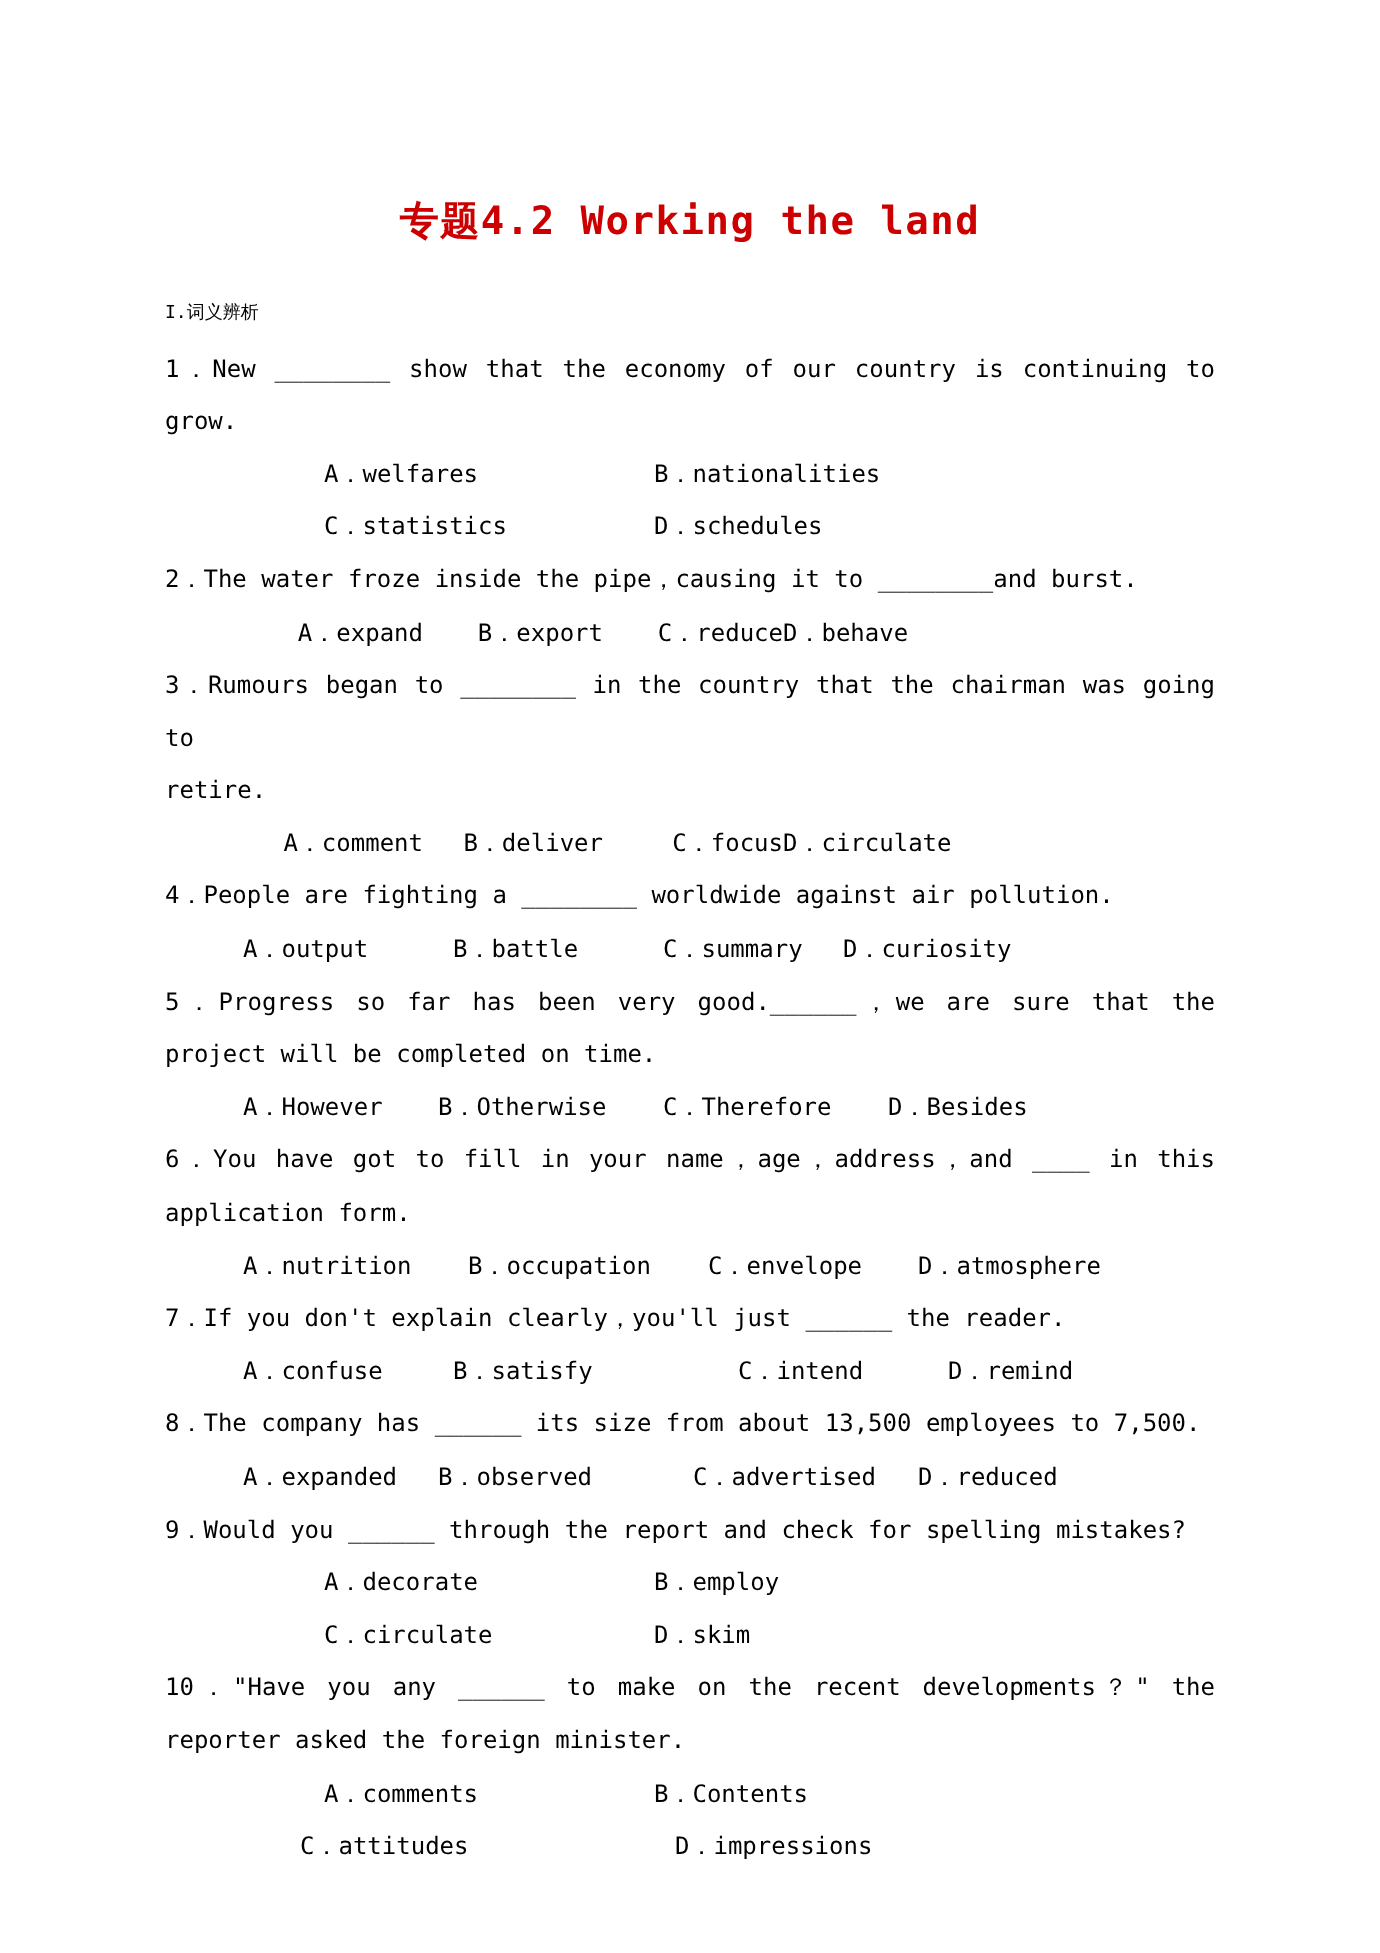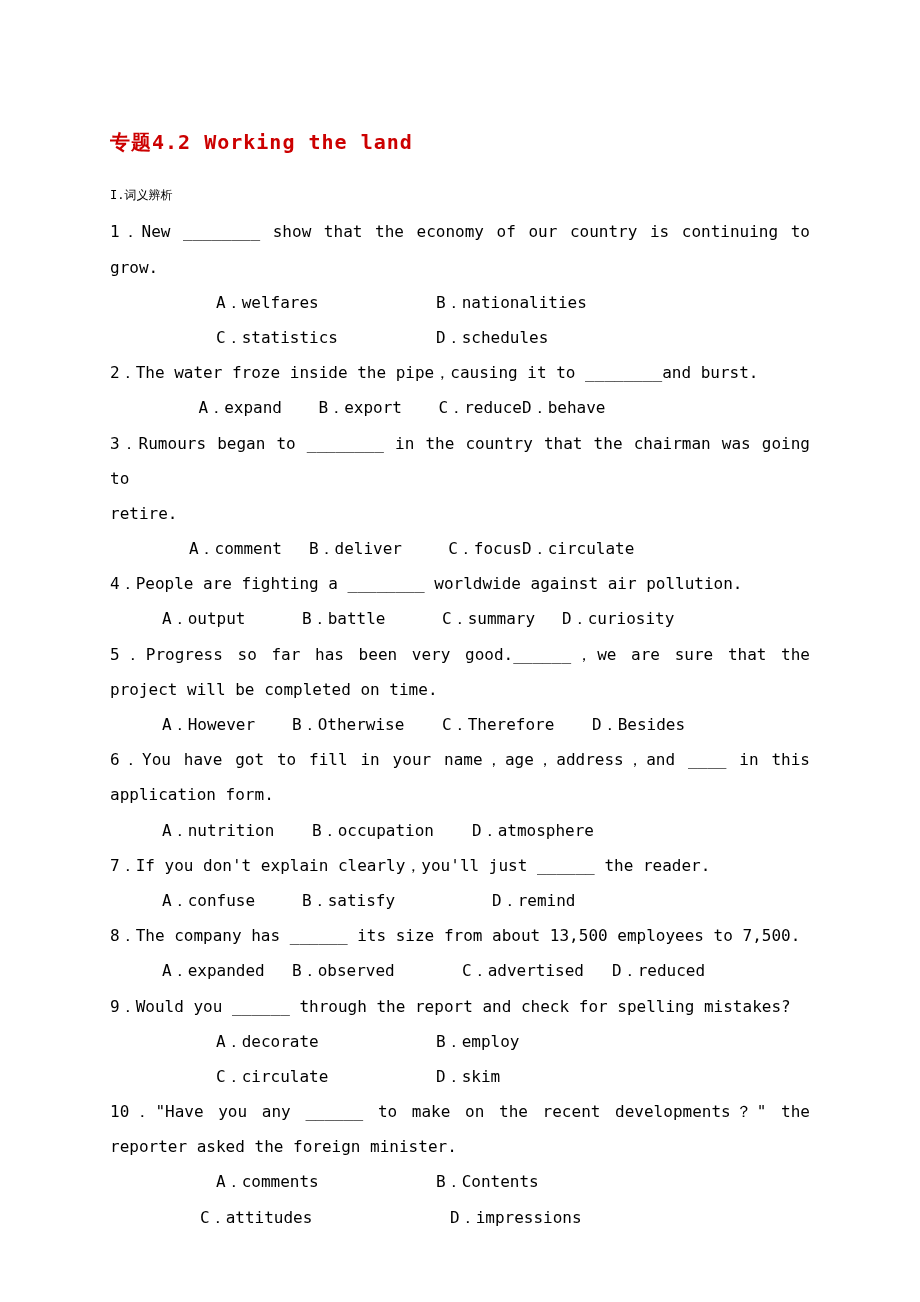--- a/index.html
+++ b/index.html
@@ -7,22 +7,23 @@
       background: #fff;
       width: 920px;
       height: 1302px;
       padding: 120px 110px 80px 110px;
       font-family: "SimSun", "宋体", monospace;
       font-size: 16px;
       line-height: 2.2;
       color: #000;
     }
     .title {
+      text-align: center;
       color: #cc0000;
-      font-size: 20px;
+      font-size: 26px;
       font-weight: bold;
       margin-bottom: 18px;
       letter-spacing: 1px;
     }
     .section-head {
       font-size: 12px;
       margin-bottom: 6px;
     }
     .question {
       text-align: justify;
@@ -104,29 +105,31 @@
     <span style="min-width:150px">C．Therefore</span>
     <span>D．Besides</span>
   </div>
 </div>
 
 <div class="question">6．You have got to fill in your name，age，address，and ____ in this application form.</div>
 <div class="options-indent">
   <div class="opt-group">
     <span style="min-width:150px">A．nutrition</span>
     <span style="min-width:160px">B．occupation</span>
+    <span style="min-width:140px">C．envelope</span>
     <span>D．atmosphere</span>
   </div>
 </div>
 
 <div class="question">7．If you don't explain clearly，you'll just ______ the reader.</div>
 <div class="options-indent">
   <div class="opt-group">
     <span style="min-width:140px">A．confuse</span>
     <span style="min-width:190px">B．satisfy</span>
+    <span style="min-width:140px">C．intend</span>
     <span>D．remind</span>
   </div>
 </div>
 
 <div class="question">8．The company has ______ its size from about 13,500 employees to 7,500.</div>
 <div class="options-indent">
   <div class="opt-group">
     <span style="min-width:130px">A．expanded</span>
     <span style="min-width:170px">B．observed</span>
     <span style="min-width:150px">C．advertised</span>

